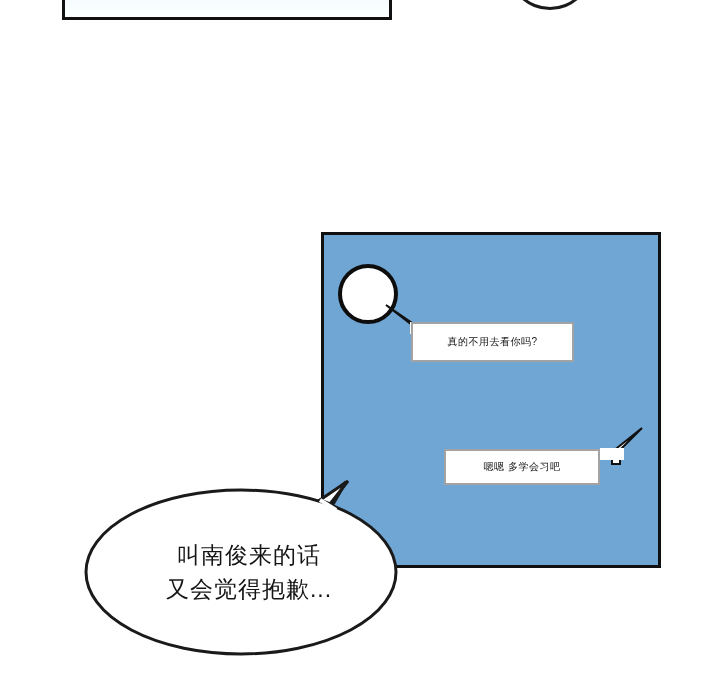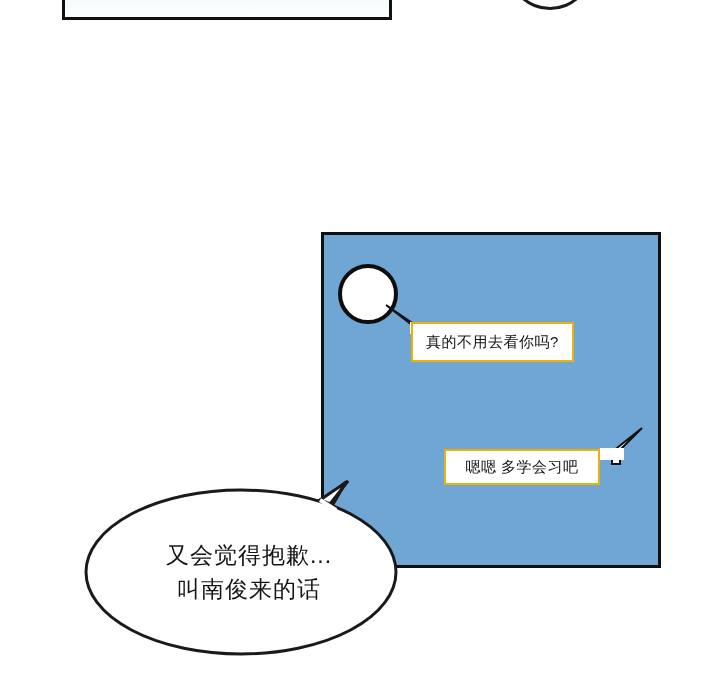--- a/index.html
+++ b/index.html
@@ -63,27 +63,27 @@
     border-radius: 50%;
     background: #ffffff;
     border: 4px solid #0d0d0d;
     box-sizing: border-box;
   }
 
   
   .rect-bubble {
     position: absolute;
     background: #ffffff;
-    border: 2px solid #eab308;
+    border: 2px solid #a3a3a3;
     box-sizing: border-box;
     display: flex;
     align-items: center;
     justify-content: center;
     color: #141414;
-    font-size: 15px;
+    font-size: 10px;
     letter-spacing: 0.5px;
     white-space: nowrap;
   }
   .bubble-1 {
     left: 411px;
     top: 322px;
     width: 163px;
     height: 40px;
   }
   .bubble-2 {
@@ -158,17 +158,17 @@
   <svg class="oval-bubble-svg" viewBox="0 0 326 180">
     <g>
       <polygon points="248,26 262,2 238,22" fill="#ffffff" stroke="#1a1a1a" stroke-width="3" stroke-linejoin="miter"></polygon>
       <ellipse cx="157" cy="92" rx="155" ry="82" fill="#ffffff" stroke="#1a1a1a" stroke-width="3"></ellipse>
       <polygon points="246,24 264,1 236,20" fill="#ffffff" stroke="#1a1a1a" stroke-width="3" stroke-linejoin="miter"></polygon>
       <path d="M236,20 L252,30" stroke="#ffffff" stroke-width="4" fill="none"></path>
     </g>
   </svg>
 
   <div class="oval-text">
+    <span class="line">叫南俊来的话</span>
     <span class="line">又会觉得抱歉...</span>
-    <span class="line">叫南俊来的话</span>
   </div>
 
 </div>
 
 </body></html>

